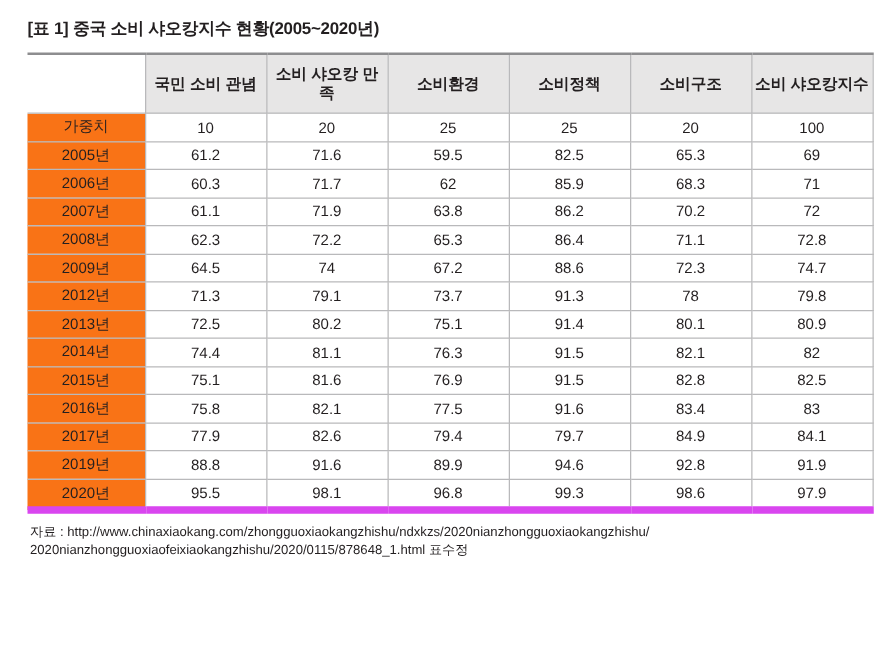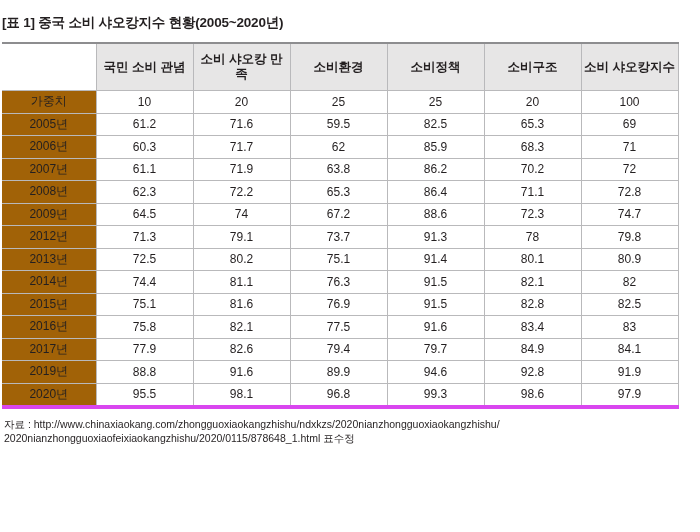--- a/index.html
+++ b/index.html
@@ -12,21 +12,21 @@
     background: #ffffff;
     font-family: "Liberation Sans", sans-serif;
     color: #231f20;
     overflow: hidden;
   }
   .page {
     position: relative;
     width: 700px;
     height: 532px;
     box-sizing: border-box;
-    padding: 10px 12px 0 0;
+    padding: 10px 12px 0 20px;
   }
   .title {
     font-size: 13.5px;
     font-weight: bold;
     color: #231f20;
     letter-spacing: -0.2px;
     margin: 4px 0 10px 2px;
     white-space: nowrap;
   }
   table.data {
@@ -57,27 +57,27 @@
     border-left: none;
     border-top: 2px solid #8d8d8f;
   }
   table.data tbody td {
     height: 21.5px;
     padding: 0;
   }
   table.data tbody td.rowlabel {
     text-align: center;
     border-left: none;
-    background: #a16207;
+    background: #f97316;
   }
   table.data tbody tr.weights td {
     font-weight: normal;
   }
   table.data tbody tr:last-child td {
-    border-bottom: 4px solid #d946ef;
+    border-bottom: 6px solid #d946ef;
   }
   .src {
     margin: 8px 0 0 4px;
     font-size: 10.5px;
     line-height: 14px;
     color: #231f20;
     word-break: break-all;
     max-width: 680px;
   }
 </style>

